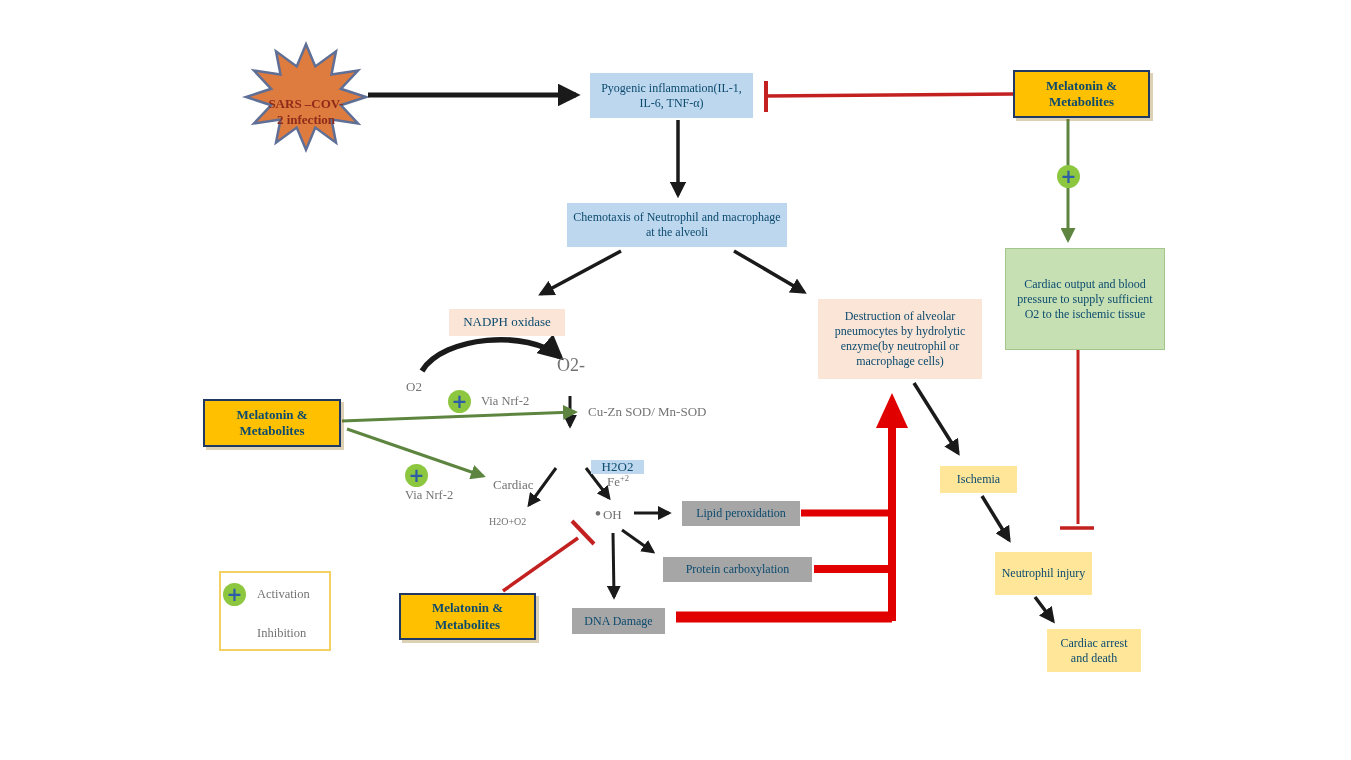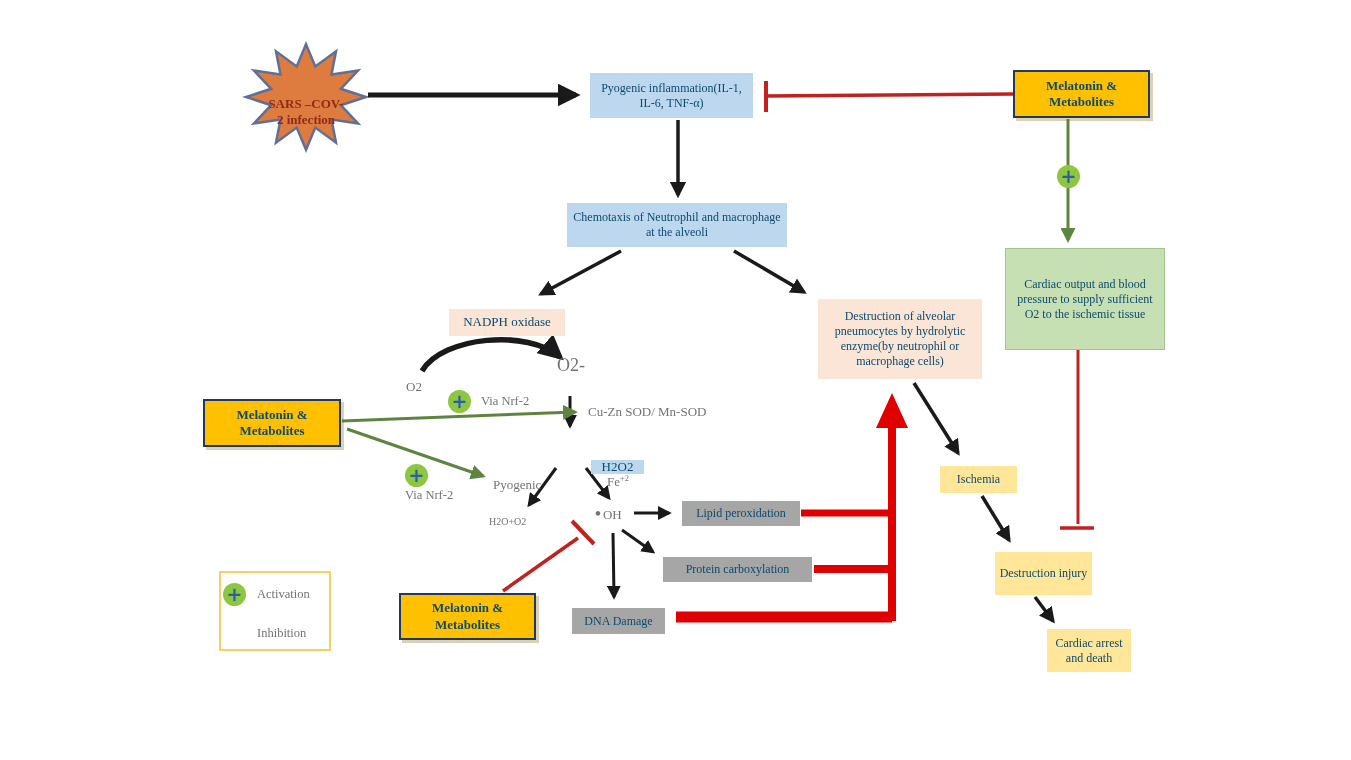--- a/index.html
+++ b/index.html
@@ -119,32 +119,32 @@
   <div class="node blue" style="left:547px;top:460px;width:53px;height:14px;font-size:13px;margin-left:44px;">H2O2</div>
 
   <div class="node grayb" style="left:682px;top:501px;width:118px;height:25px;">Lipid peroxidation</div>
 
   <div class="node grayb" style="left:663px;top:557px;width:149px;height:25px;">Protein carboxylation</div>
 
   <div class="node grayb" style="left:572px;top:608px;width:93px;height:26px;">DNA Damage</div>
 
   <div class="node yellowb" style="left:940px;top:466px;width:77px;height:27px;">Ischemia</div>
 
-  <div class="node yellowb" style="left:995px;top:552px;width:97px;height:43px;">Destruction injury</div>
+  <div class="node yellowb" style="left:995px;top:552px;width:97px;height:43px;">Neutrophil injury</div>
 
-  <div class="node yellowb" style="left:1047px;top:629px;width:84px;height:43px;">Cardiac arrest and death</div>
+  <div class="node yellowb" style="left:1047px;top:629px;width:94px;height:43px;">Cardiac arrest and death</div>
 
   <div class="node mel" style="left:399px;top:593px;width:137px;height:47px;">Melatonin &amp; Metabolites</div>
 
   <div class="lbl" style="left:406px;top:379px;font-size:13px;">O2</div>
   <div class="lbl" style="left:557px;top:355px;font-size:18px;">O2-</div>
   <div class="lbl" style="left:481px;top:394px;">Via Nrf-2</div>
   <div class="lbl" style="left:588px;top:404px;font-size:13px;">Cu-Zn SOD/ Mn-SOD</div>
   <div class="lbl" style="left:405px;top:488px;">Via Nrf-2</div>
-  <div class="lbl" style="left:493px;top:477px;font-size:13px;">Pyogenic</div>
+  <div class="lbl" style="left:493px;top:477px;font-size:13px;">Cardiac</div>
   <div class="lbl" style="left:489px;top:516px;font-size:10px;">H2O+O2</div>
   <div class="lbl" style="left:607px;top:473px;font-size:13px;"><span>Fe</span><sup>+2</sup></div>
   <div class="lbl" style="left:595px;top:504px;font-size:13px;"><span class="ohdot">•</span><span>OH</span></div>
 
   <div class="plus" style="left:1057px;top:165px;">+</div>
   <div class="plus" style="left:448px;top:390px;">+</div>
   <div class="plus" style="left:405px;top:464px;">+</div>
 
   <div class="legendbox"></div>
   <div class="plus" style="left:223px;top:583px;">+</div>

